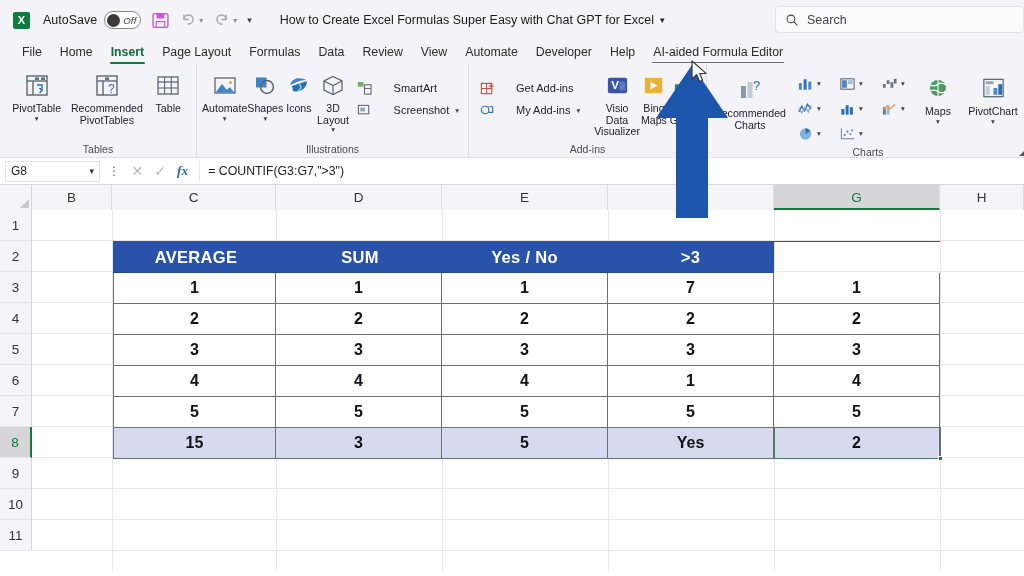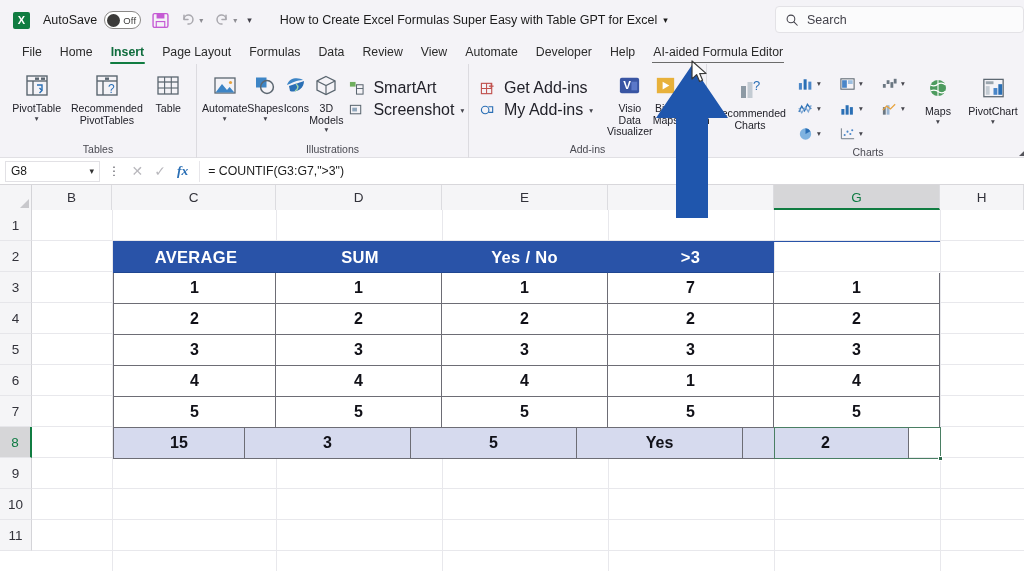--- a/index.html
+++ b/index.html
@@ -25,21 +25,21 @@
     color: #fff; font-size: 11px; font-weight: bold;
     font-family: "Liberation Sans", sans-serif;
   }
   .autosave-label {
     margin-left: 13px; font-size: 12.5px; color: #1b1b1b;
   }
   .toggle {
     margin-left: 7px; width: 37px; height: 18px;
     border-radius: 10px; background: #ffffff;
     border: 1px solid #8a8886;
-    display: flex; align-items: center; position: relative;
+    display: flex; align-items: center; position: relative; font-style: italic;
   }
   .toggle .knob {
     width: 13px; height: 13px; border-radius: 50%;
     background: #3b3a39; margin-left: 2px;
   }
   .toggle .off-text {
     font-size: 9.5px; color: #3b3a39; margin-left: 3px;
     letter-spacing: .2px;
   }
   .tb-icon {
@@ -118,21 +118,21 @@
   .bigbtn .dn { font-size: 7.5px; color: #44444c; line-height: 8px; }
   .smallcol { display: flex; flex-direction: column; padding-top: 4px; }
   .smallbtn {
     display: flex; align-items: center; height: 22px;
     padding: 0 4px; cursor: default;
   }
   .smallbtn .ic {
     width: 18px; display: flex; align-items: center; justify-content: center;
   }
   .smallbtn .lb {
-    font-size: 16px; color: #22222a; margin-left: 8px; white-space: nowrap;
+    font-size: 11px; color: #22222a; margin-left: 20px; white-space: nowrap;
   }
   .smallbtn .dn { font-size: 7.5px; color: #44444c; margin-left: 6px; }
   .chartgrid {
     display: grid; grid-template-columns: repeat(3, 42px);
     grid-template-rows: repeat(3, 25px); padding-top: 4px;
   }
   .chartcell {
     display: flex; align-items: center; justify-content: center;
     cursor: default;
   }
@@ -276,21 +276,21 @@
     <div class="tb-icon">
       <svg class="redo-icon" viewBox="0 0 16 16">
         <path d="M12 7 A4.5 4.5 0 1 0 8 12" fill="none" stroke="#a9a8ae" stroke-width="1.5" stroke-linecap="round"></path>
         <path d="M12 3.2 L12 7.4 L8 7.4" fill="none" stroke="#a9a8ae" stroke-width="1.5" stroke-linecap="round" stroke-linejoin="round"></path>
       </svg>
       <span class="tiny-caret">▾</span>
     </div>
 
     <div class="qat-more">▾</div>
 
-    <div class="doc-title">How to Create Excel Formulas Super Easy with Table GPT for Excel</div>
+    <div class="doc-title">How to Create Excel Formulas Super Easy with Chat GPT for Excel</div>
     <span class="title-caret">▾</span>
 
     <div class="searchbox">
       <svg class="mag" width="14" height="14" viewBox="0 0 16 16">
         <circle cx="6.8" cy="6.8" r="4.4" fill="none" stroke="#44434c" stroke-width="1.2"></circle>
         <line x1="10.2" y1="10.2" x2="14" y2="14" stroke="#44434c" stroke-width="1.2" stroke-linecap="round"></line>
       </svg>
       <div class="ph">Search</div>
     </div>
   </div>
@@ -390,21 +390,21 @@
           </div>
           <div class="lb">Icons</div>
         </div>
         <div class="bigbtn" style="width:50px">
           <div class="ic">
             <svg width="26" height="26" viewBox="0 0 26 26">
               <path d="M13 3.5 L22 8 L22 17 L13 21.5 L4 17 L4 8 Z" fill="none" stroke="#5b6670" stroke-width="1.3"></path>
               <path d="M4 8 L13 12.6 L22 8 M13 12.6 L13 21.5" fill="none" stroke="#5b6670" stroke-width="1.2"></path>
             </svg>
           </div>
-          <div class="lb">3D Models</div>
+          <div class="lb">3D Layout</div>
           <div class="dn">▾</div>
         </div>
         <div class="smallcol" style="padding-top:10px">
           <div class="smallbtn">
             <div class="ic">
               <svg width="15" height="15" viewBox="0 0 16 16">
                 <rect x="1" y="1" width="6" height="5" fill="#6fae5e"></rect>
                 <rect x="8" y="4" width="7" height="10" fill="none" stroke="#5b6670" stroke-width="1.1"></rect>
                 <line x1="8" y1="8" x2="15" y2="8" stroke="#5b6670" stroke-width="1"></line>
               </svg>
@@ -698,21 +698,21 @@
             <div class="xcell" style="width:166px">4</div>
           </div>
           <div class="xrow data">
             <div class="xcell" style="width:163px">5</div>
             <div class="xcell" style="width:166px">5</div>
             <div class="xcell" style="width:166px">5</div>
             <div class="xcell" style="width:166px">5</div>
             <div class="xcell" style="width:166px">5</div>
           </div>
           <div class="xrow total">
-            <div class="xcell" style="width:132px">15</div>
+            <div class="xcell" style="width:163px">15</div>
             <div class="xcell" style="width:166px">3</div>
             <div class="xcell" style="width:166px">5</div>
             <div class="xcell" style="width:166px">Yes</div>
             <div class="xcell" style="width:166px">2</div>
           </div>
         </div>
 
         <div class="selcell" style="left:742px; top:217px; width:167px; height:32px;">
           <div class="fill"></div>
         </div>

